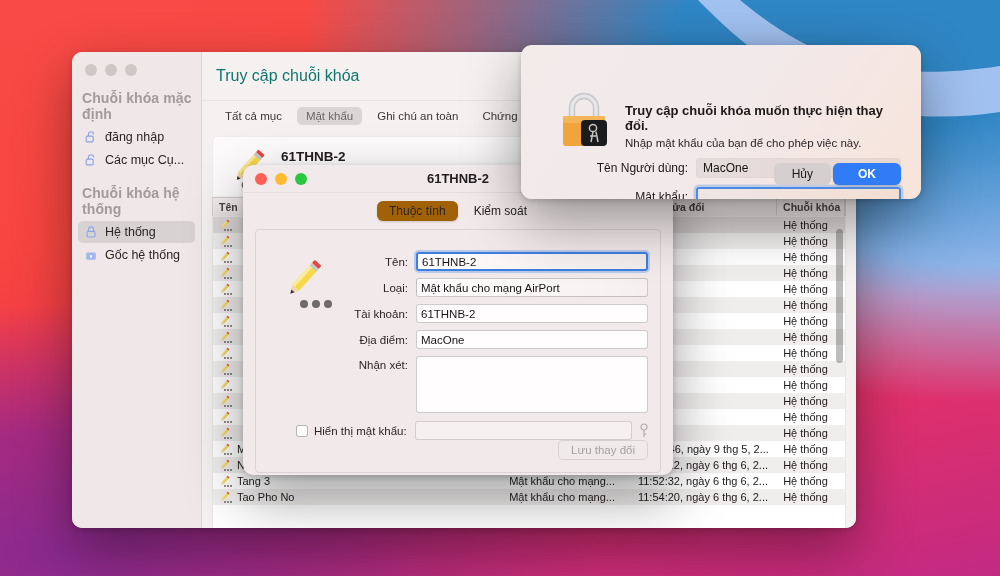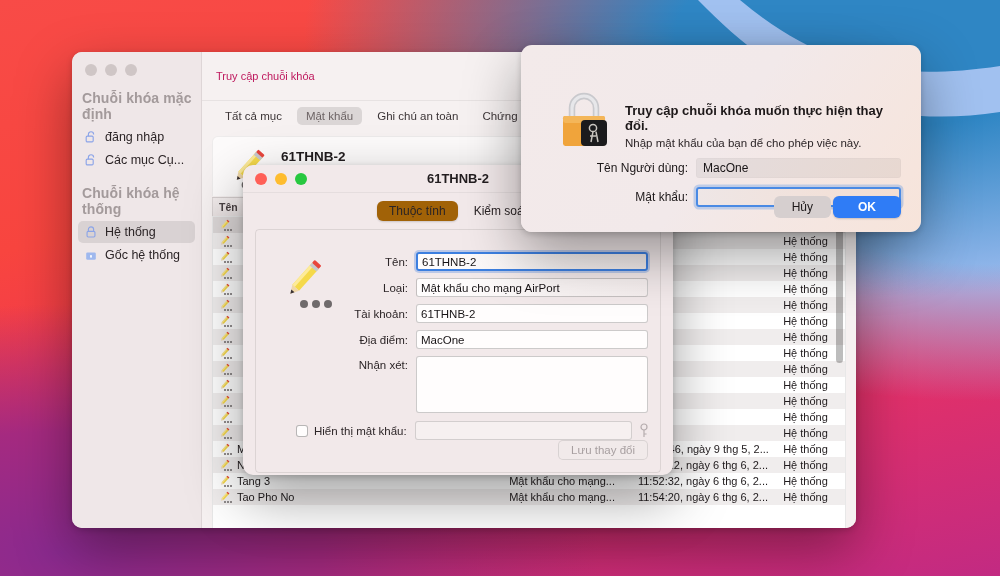--- a/index.html
+++ b/index.html
@@ -54,21 +54,21 @@
     font-size: 12.5px; color: #2b2426; white-space: nowrap;
   }
   .side-item.selected { background: rgba(0,0,0,0.09); }
   .side-ic { width: 14px; height: 14px; flex: 0 0 14px; }
 
   #main-content { position: absolute; left: 130px; top: 0; right: 0; height: 100%; background: #f6f1f1; }
   #main-toolbar {
     height: 48px; display: flex; align-items: center;
     padding: 0 14px 0 14px; position: relative;
   }
-  #main-title { font-size: 11px; color: #be185d; font-weight: 400; text-align: right; }
+  #main-title { font-size: 16px; color: #0f766e; font-weight: 400; text-align: right; }
   .toolbar-right { position: absolute; right: 14px; top: 13px; display: flex; gap: 14px; align-items: center; }
   .tb-ic { width: 20px; height: 20px; opacity: 0.55; }
 
   #filter-bar {
     height: 30px; display: flex; align-items: center; gap: 6px;
     padding: 0 14px; border-top: 1px solid rgba(0,0,0,0.06);
   }
   .filter-tab {
     font-size: 11.5px; color: #3c3537; padding: 3px 9px; border-radius: 5px; white-space: nowrap;
   }
@@ -161,21 +161,21 @@
   }
   .key-ic { width: 12px; height: 16px; opacity: 0.45; margin-right: 10px; }
   #save-button {
     position: absolute; right: 12px; bottom: 12px;
     font-size: 11.5px; color: #a79fa0; background: #f1eaea;
     border: 1px solid rgba(0,0,0,0.10); border-radius: 5px; padding: 3px 12px;
   }
 
   
   #auth-dialog {
-    left: 521px; top: 45px; width: 400px; height: 187px;
+    left: 521px; top: 45px; width: 400px; height: 154px;
     background: linear-gradient(125deg, #f3eaea 0%, #f2e9ea 50%, #f7e4da 100%);
     border-radius: 11px;
   }
   #auth-lock { position: absolute; left: 36px; top: 47px; width: 54px; height: 56px; }
   #auth-head { position: absolute; left: 104px; top: 58px; right: 20px;
     font-size: 13px; font-weight: 700; color: #1d1819; }
   #auth-sub { position: absolute; left: 104px; top: 92px; right: 20px;
     font-size: 11.5px; color: #2c2527; }
   .auth-field-row { display: flex; align-items: center; margin-bottom: 9px; }
   .auth-label { width: 175px; text-align: right; font-size: 12px; color: #1d1819; padding-right: 8px; }

